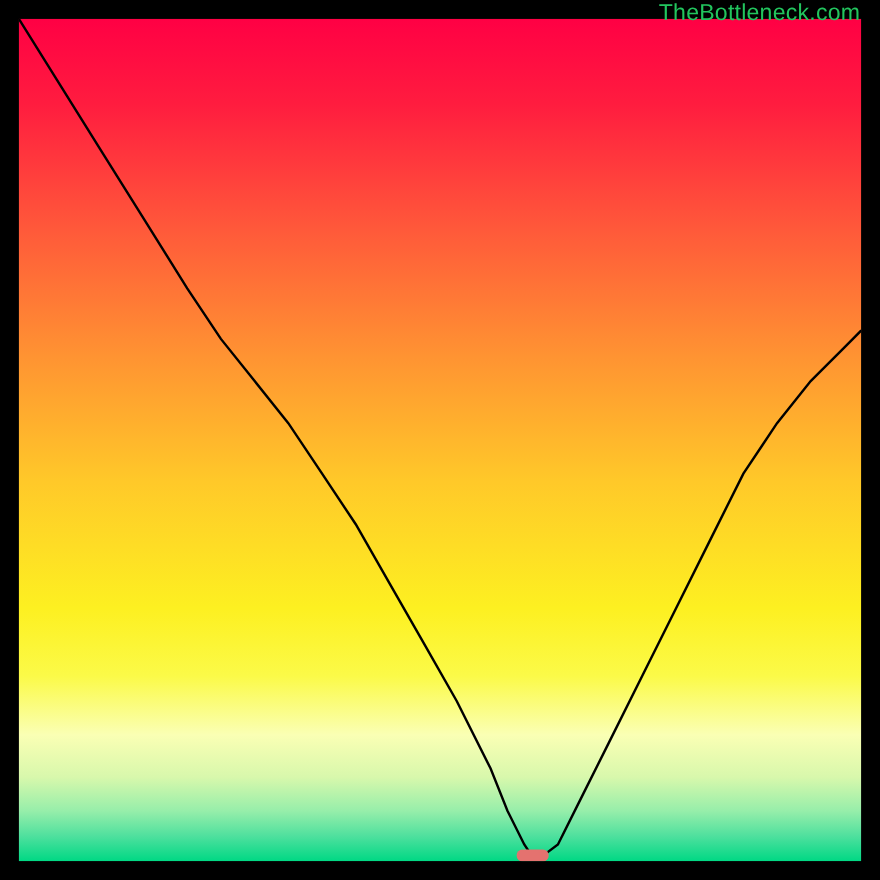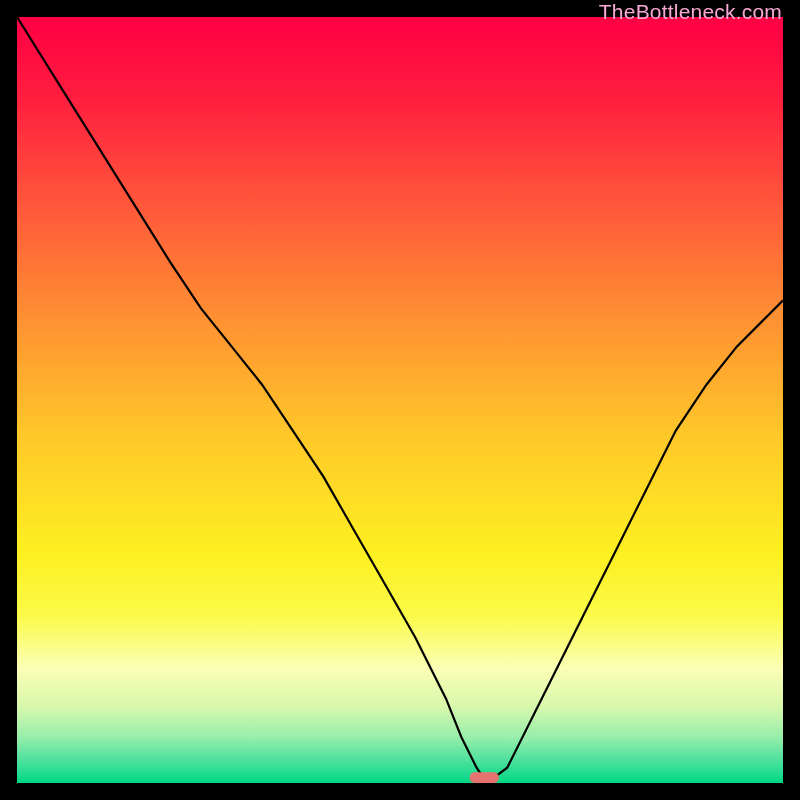--- a/index.html
+++ b/index.html
@@ -15,21 +15,21 @@
     position: absolute;
     left: 17px;
     top: 17px;
     width: 766px;
     height: 766px;
   }
   .watermark {
     position: absolute;
     top: 0px;
     right: 18px;
-    color: #f9a8d4;
+    color: #22c55e;
     font-size: 21px;
     letter-spacing: 0.2px;
   }
   svg {
     position: absolute;
     left: 0;
     top: 0;
   }
 </style>
 </head>

